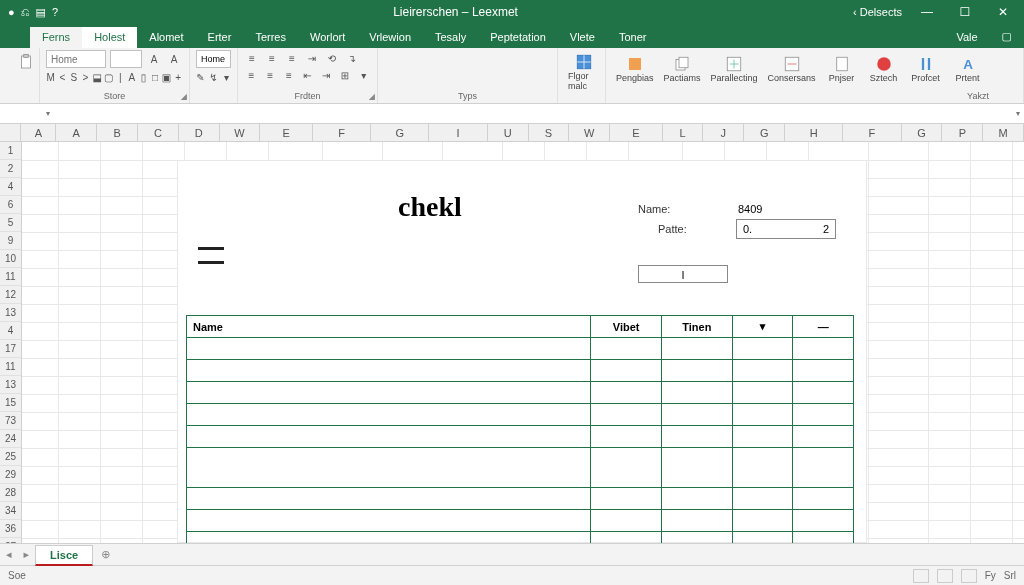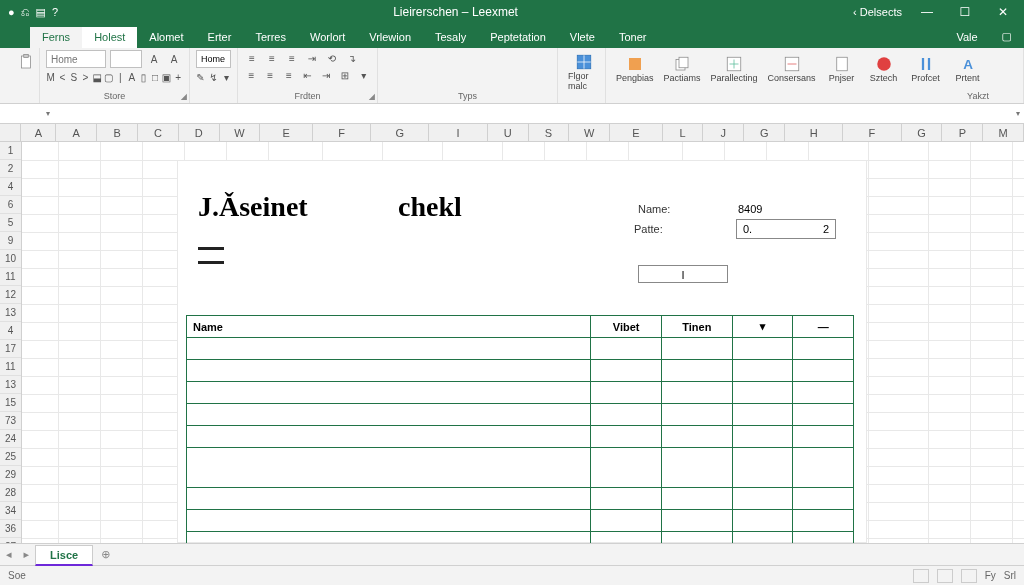--- a/index.html
+++ b/index.html
@@ -63,21 +63,21 @@
 .doc table.inner th, .doc table.inner td { border: 1px solid #207346; font-size: 11px; padding: 4px 6px; height: 20px; }
 .doc table.inner th { font-weight: 700; text-align: left; background: #fff; }
 .doc table.inner .c1 { width: 400px; }
 .doc table.inner .c2, .doc table.inner .c3 { width: 70px; text-align: center; }
 .doc table.inner .c4, .doc table.inner .c5 { width: 60px; text-align: center; }
 
 
 .sheet-tabs { height: 22px; background: #f3f3f3; border-top: 1px solid #d0d0d0; display: flex; align-items: center; font-size: 11px; }
 .sheet-tabs .nav { padding: 0 6px; color: #888; }
 .sheet-tabs .tab { padding: 3px 14px; border: 1px solid #ccc; border-bottom: none; background: #fff; margin-top: 2px; }
-.sheet-tabs .tab.active { color: #207346; font-weight: 600; border-bottom: 2px solid #6d28d9; }
+.sheet-tabs .tab.active { color: #207346; font-weight: 600; border-bottom: 2px solid #b91c1c; }
 .sheet-tabs .add { padding: 0 8px; color: #888; }
 
 
 .statusbar { height: 20px; background: #f3f3f3; border-top: 1px solid #d0d0d0; display: flex; align-items: center; font-size: 10px; color: #666; }
 .statusbar .left { padding-left: 8px; flex: 1; }
 .statusbar .right { display: flex; gap: 8px; align-items: center; padding-right: 8px; }
 .statusbar .viewbtn { width: 16px; height: 14px; border: 1px solid #ccc; }
 
 
 svg.ico { width: 18px; height: 18px; }
@@ -366,25 +366,24 @@
           <div class="gridlines-h" style="top:288px;left:0;height:1px;width:2000px"></div>
           <div class="gridlines-h" style="top:306px;left:0;height:1px;width:2000px"></div>
           <div class="gridlines-h" style="top:324px;left:0;height:1px;width:2000px"></div>
           <div class="gridlines-h" style="top:342px;left:0;height:1px;width:2000px"></div>
           <div class="gridlines-h" style="top:360px;left:0;height:1px;width:2000px"></div>
           <div class="gridlines-h" style="top:378px;left:0;height:1px;width:2000px"></div>
           <div class="gridlines-h" style="top:396px;left:0;height:1px;width:2000px"></div>
         </div>
 
       <div class="doc">
-        <div class="title1">J.Ǎseinet</div>
         <div class="title2">chekl</div>
         <div class="lbl" style="left:460px; top:42px;">Name:</div>
         <div class="val" style="left:560px; top:42px;">8409</div>
-        <div class="lbl" style="left:456px; top:62px;">Patte:</div>
+        <div class="lbl" style="left:480px; top:62px;">Patte:</div>
         <div class="cellbox" style="left:558px; top:58px; width:100px; height:20px; justify-content:space-between; padding:0 6px;">
           <span>0.</span>
             <span>2</span>
         </div>
         <div class="hr1" style="top:86px;"></div>
         <div class="hr1" style="top:100px;"></div>
         <div class="smallbox" style="left:460px; top:104px;">I</div>
         <table class="inner">
           <thead>
               <tr>

